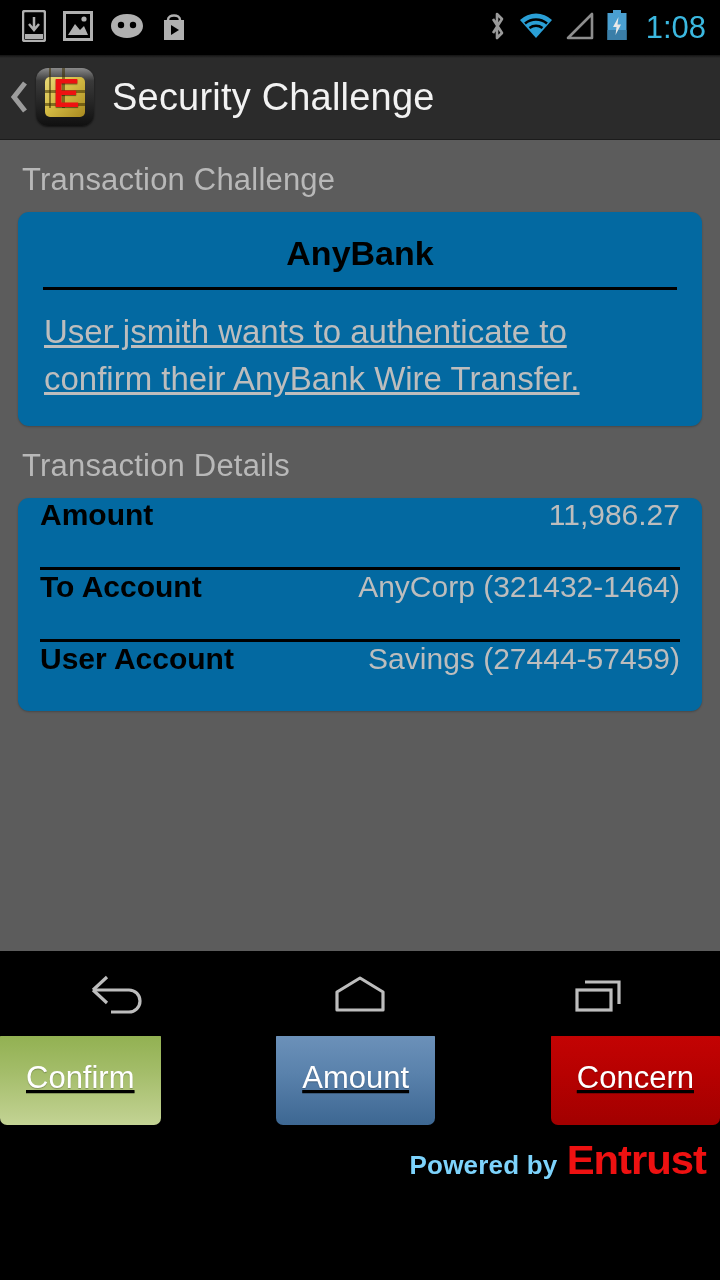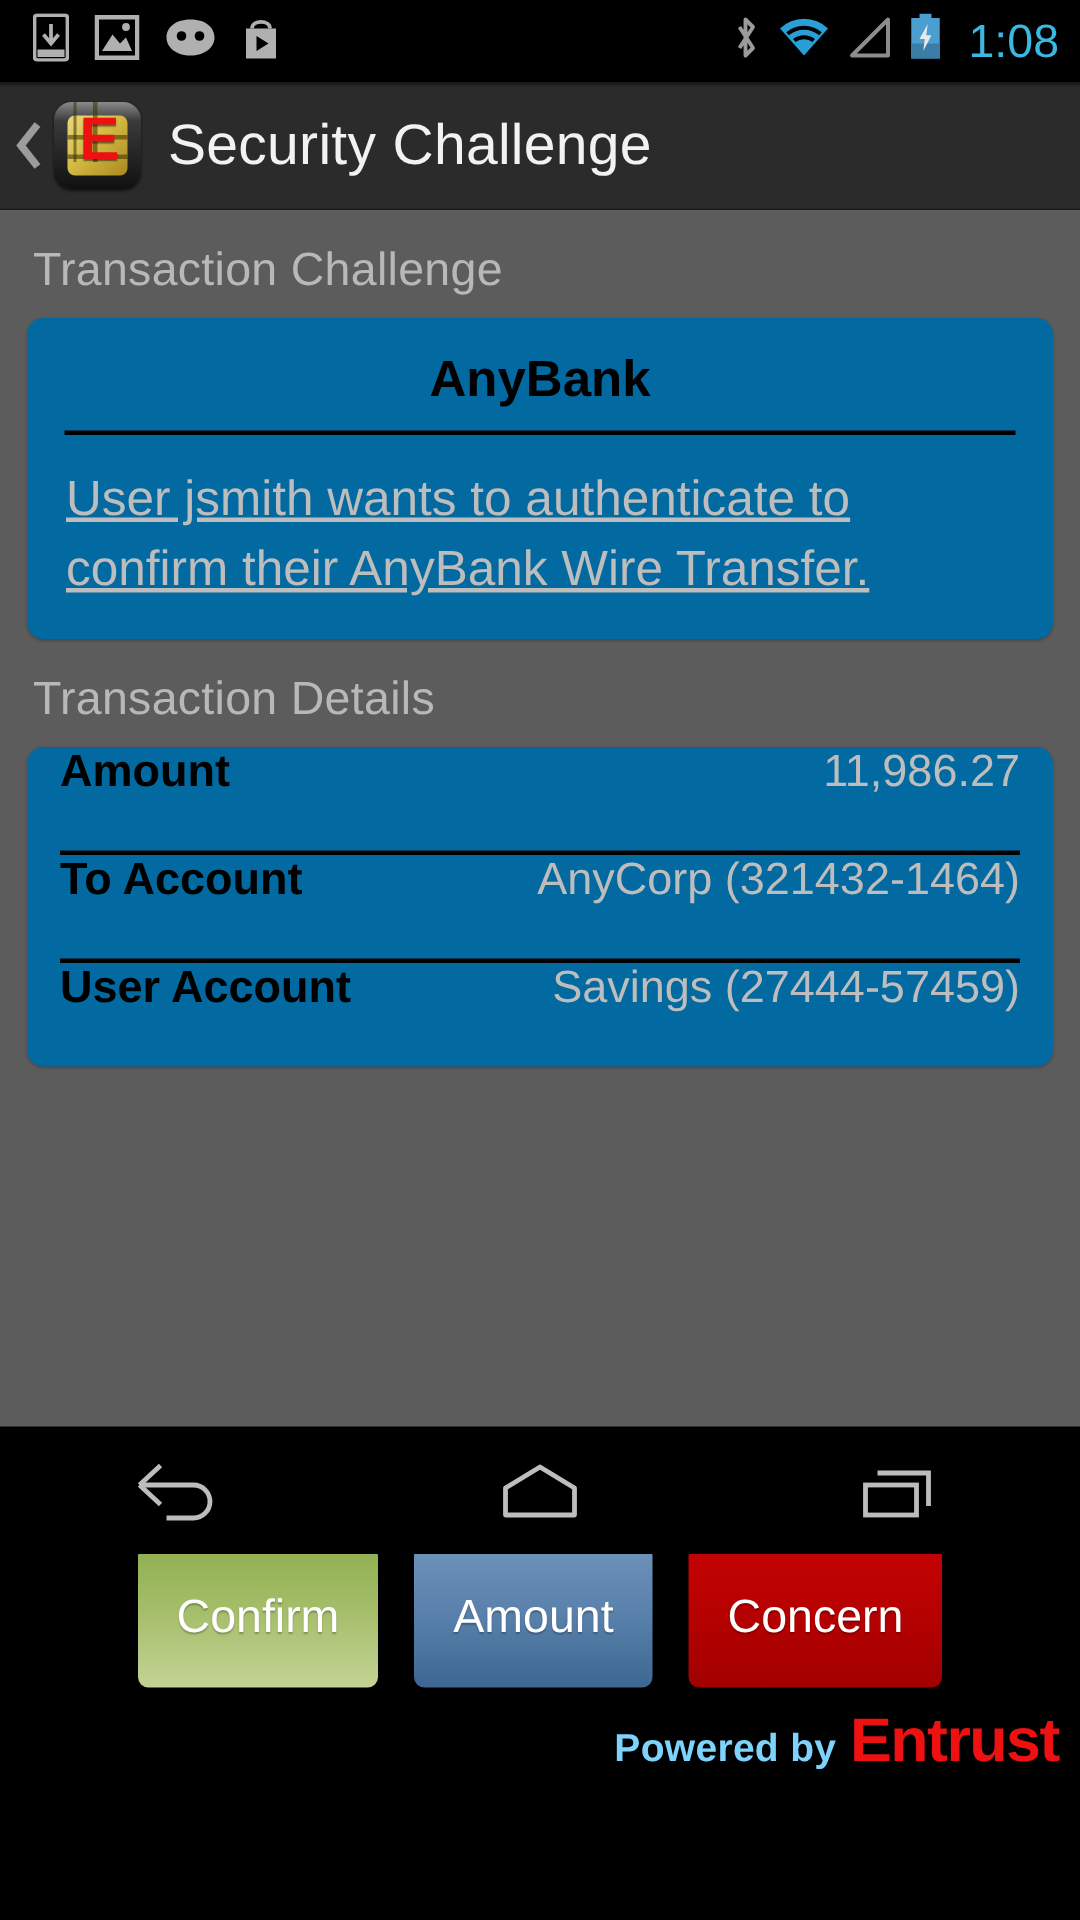--- a/index.html
+++ b/index.html
@@ -116,21 +116,21 @@
   }
   .detail-row .v {
     color:#bdbdbd; font-size:30px; margin-left:auto;
     white-space:nowrap;
   }
   .row-sep { height:3px; background:#000; margin:0 22px; }
 
   
   .buttons {
     position:absolute; left:0; right:0; top:1030px;
-    display:flex; justify-content:center; align-items:flex-start; gap:24px;
+    display:flex; justify-content:space-between; align-items:flex-start; gap:24px;text-decoration:underline;
   }
   .btn {
     border:none; outline:none; cursor:pointer;
     color:#fff; font-size:31px;
     font-family:"Liberation Sans", sans-serif;
     height:95px; border-radius:7px;
     padding:0 26px;
     text-shadow:0 1px 1px rgba(0,0,0,0.25);
     box-shadow:0 2px 3px rgba(0,0,0,0.30);
   }

